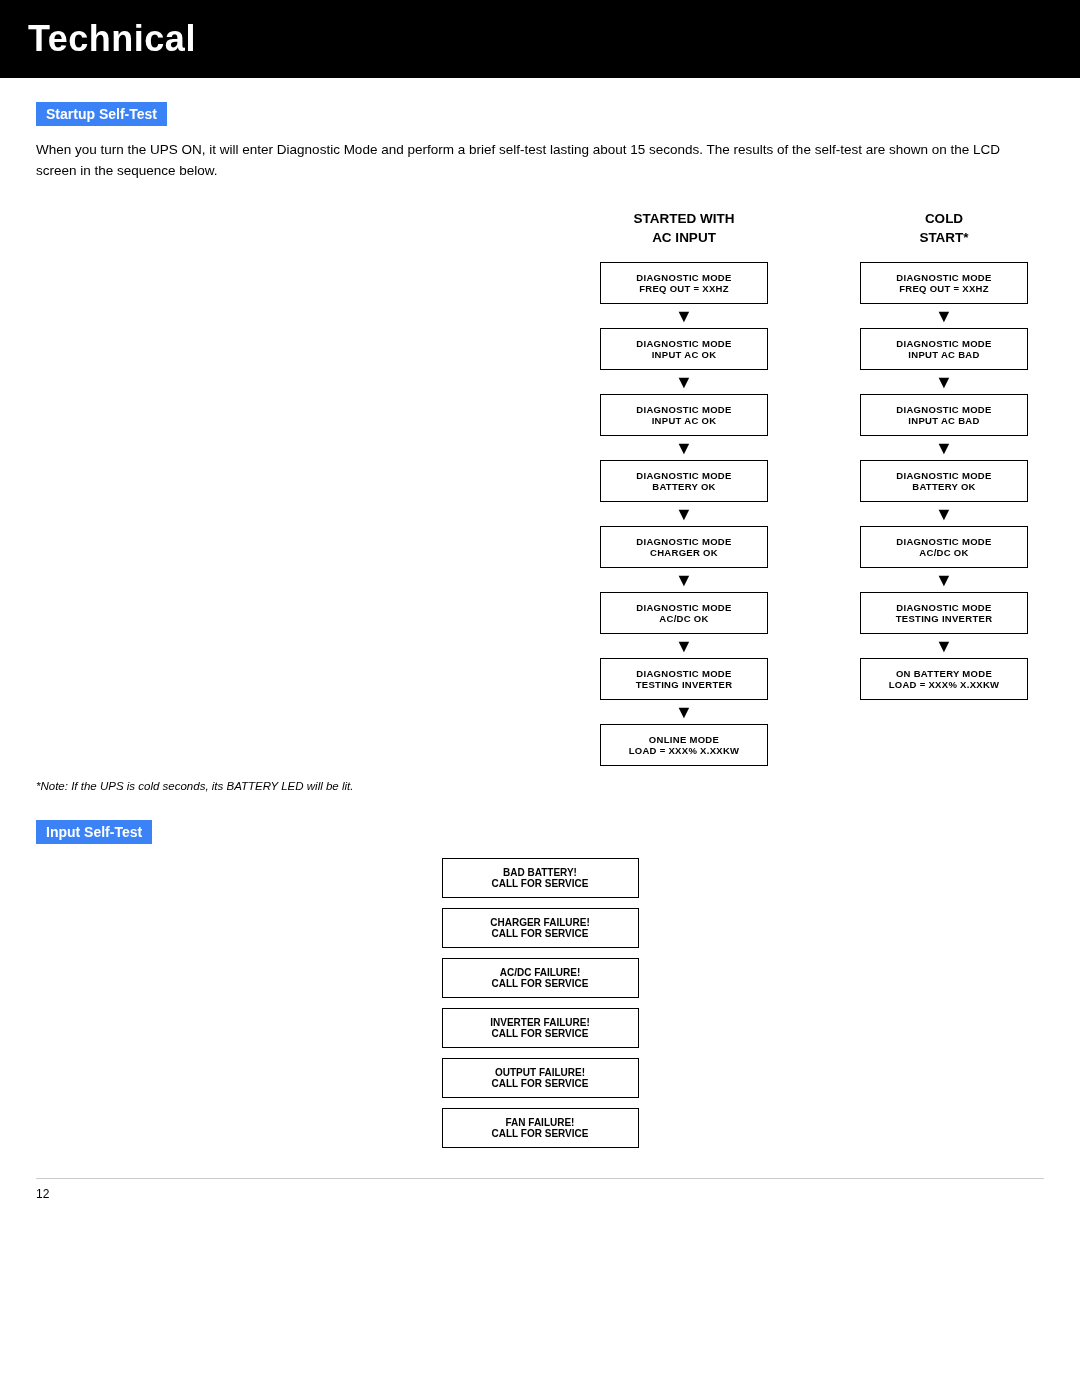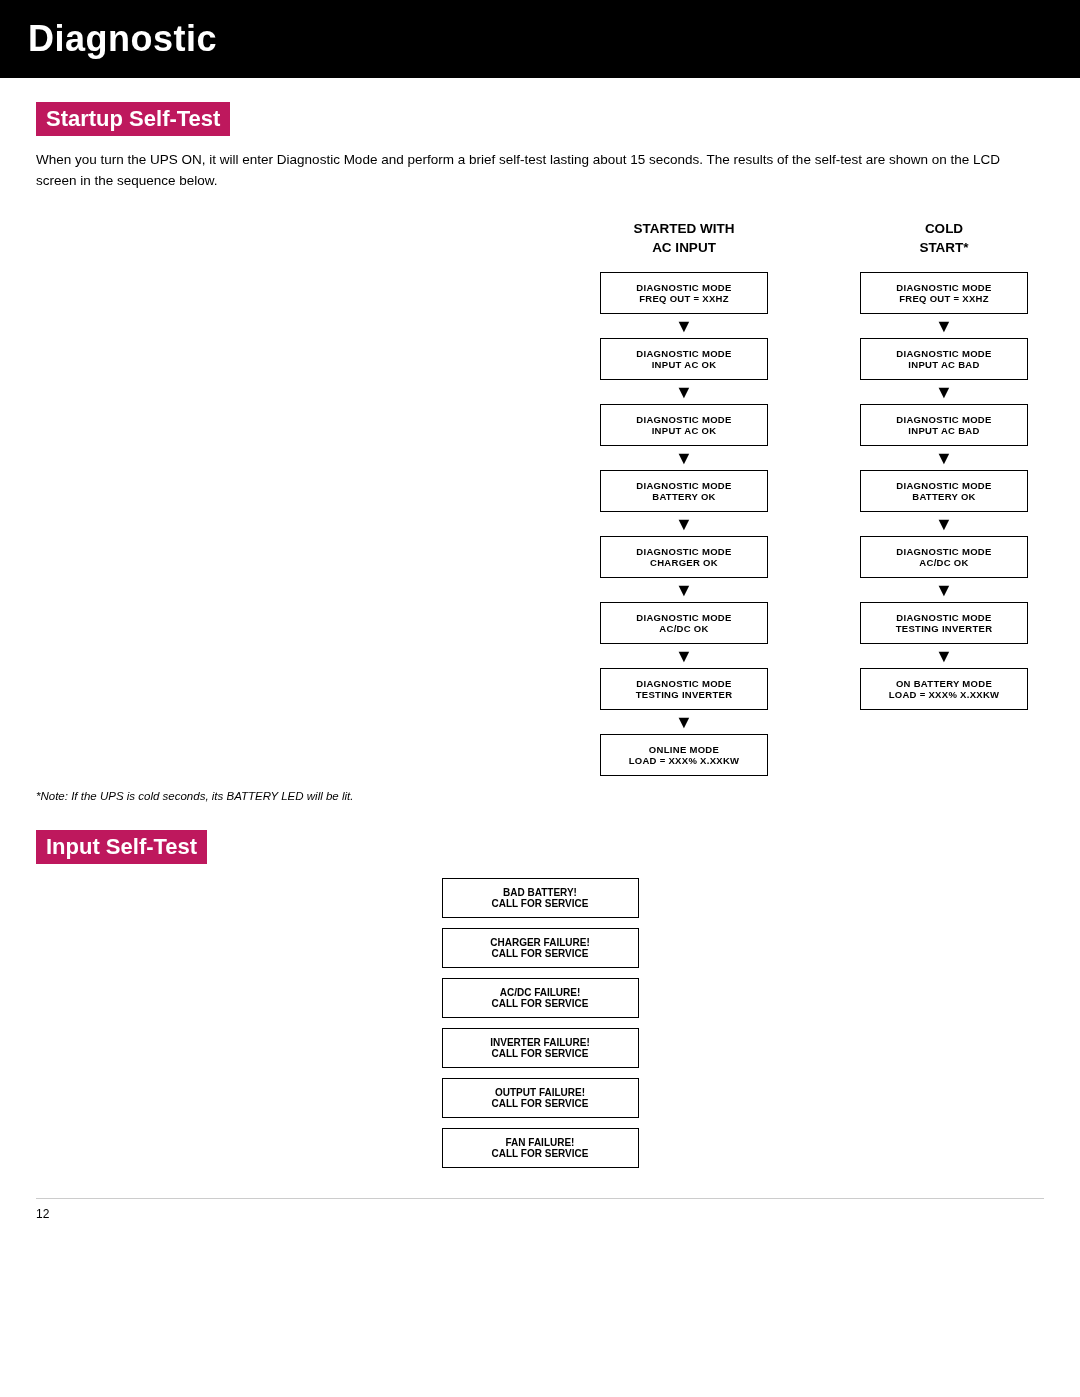--- a/index.html
+++ b/index.html
@@ -23,23 +23,23 @@
       font-weight: bold;
       letter-spacing: 0.5px;
     }
 
     .content {
       padding: 0 36px 40px 36px;
     }
 
     .section-title {
       display: inline-block;
-      background: #be185d;
+      background: #3b82f6;
       color: #fff;
-      font-size: 22px;
+      font-size: 14px;
       font-weight: bold;
       padding: 4px 10px;
       margin-bottom: 14px;
     }
 
     .intro-text {
       font-size: 13.5px;
       line-height: 1.55;
       margin-bottom: 28px;
     }
@@ -152,21 +152,21 @@
       font-size: 12px;
       margin-top: 30px;
       border-top: 1px solid #ccc;
       padding-top: 8px;
     }
   </style>
 </head>
 <body>
 
 <div class="page-header">
-  <h1>Diagnostic</h1>
+  <h1>Technical</h1>
 </div>
 
 <div class="content">
 
   <div>
     <div class="section-title">Startup Self-Test</div>
     <p class="intro-text">When you turn the UPS ON, it will enter Diagnostic Mode and perform a brief self-test lasting about 15 seconds. The results of the self-test are shown on the LCD screen in the sequence below.</p>
 
     <div class="diagram-area">
 

